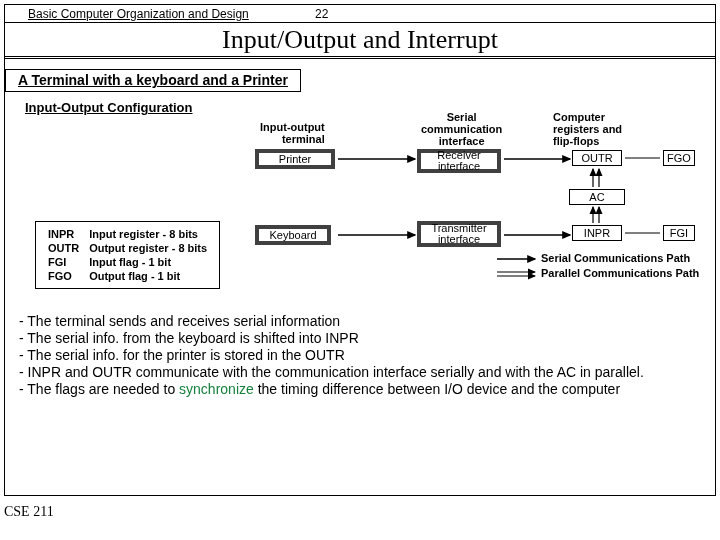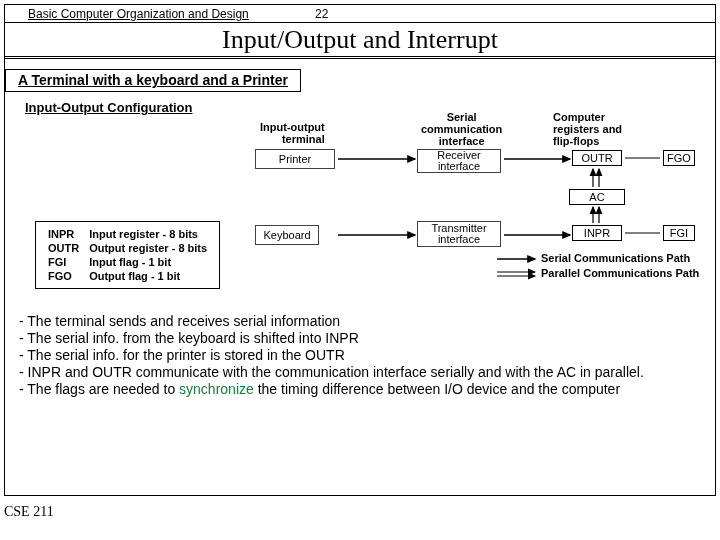--- a/index.html
+++ b/index.html
@@ -40,21 +40,21 @@
     text-decoration: underline;
   }
   .cfg {
     margin: 8px 0 0 20px;
     font-weight: bold;
     font-size: 13px;
     text-decoration: underline;
   }
   .diagram { position: relative; height: 190px; margin-top: 2px; }
   .colhead { position: absolute; font-weight: bold; font-size: 11px; text-align: center; line-height: 12px; }
-  .box { position: absolute; border: 1px solid #404040; font-size: 11px; display: flex; align-items: center; justify-content: center; text-align: center; padding: 1px 3px; }
+  .box { position: absolute; border: 4px solid #404040; font-size: 11px; display: flex; align-items: center; justify-content: center; text-align: center; padding: 1px 3px; }
   .smbox { position: absolute; border: 1px solid #000; font-size: 11px; display: flex; align-items: center; justify-content: center; padding: 0 4px; }
   .arrow-abs { position: absolute; overflow: visible; }
   .regtable {
     position: absolute; border: 1px solid #000; font-size: 11px;
     padding: 4px 6px;
   }
   .regtable td { padding: 0 4px; vertical-align: top; font-weight: bold; }
   .legend { position: absolute; font-size: 11px; font-weight: bold; }
   .notes {
     margin: 6px 16px 0 14px;
@@ -112,21 +112,21 @@
         <span>OUTR</span>
       </div>
     <div class="smbox" style="left:658px; top:33px; width:32px; height:16px;">
         <span>FGO</span>
       </div>
 
     <div class="smbox" style="left:564px; top:72px; width:56px; height:16px;">
         <span>AC</span>
       </div>
 
-    <div class="box" style="left:250px; top:108px; width:64px; height:20px;">
+    <div class="box" style="left:250px; top:108px; width:76px; height:20px;">
         <span>Keyboard</span>
       </div>
     <div class="box" style="left:412px; top:104px; width:84px; height:26px; line-height:11px;">
         <span><span>Transmitter</span><br><span>interface</span></span>
       </div>
     <div class="smbox" style="left:567px; top:108px; width:50px; height:16px;">
         <span>INPR</span>
       </div>
     <div class="smbox" style="left:658px; top:108px; width:32px; height:16px;">
         <span>FGI</span>

